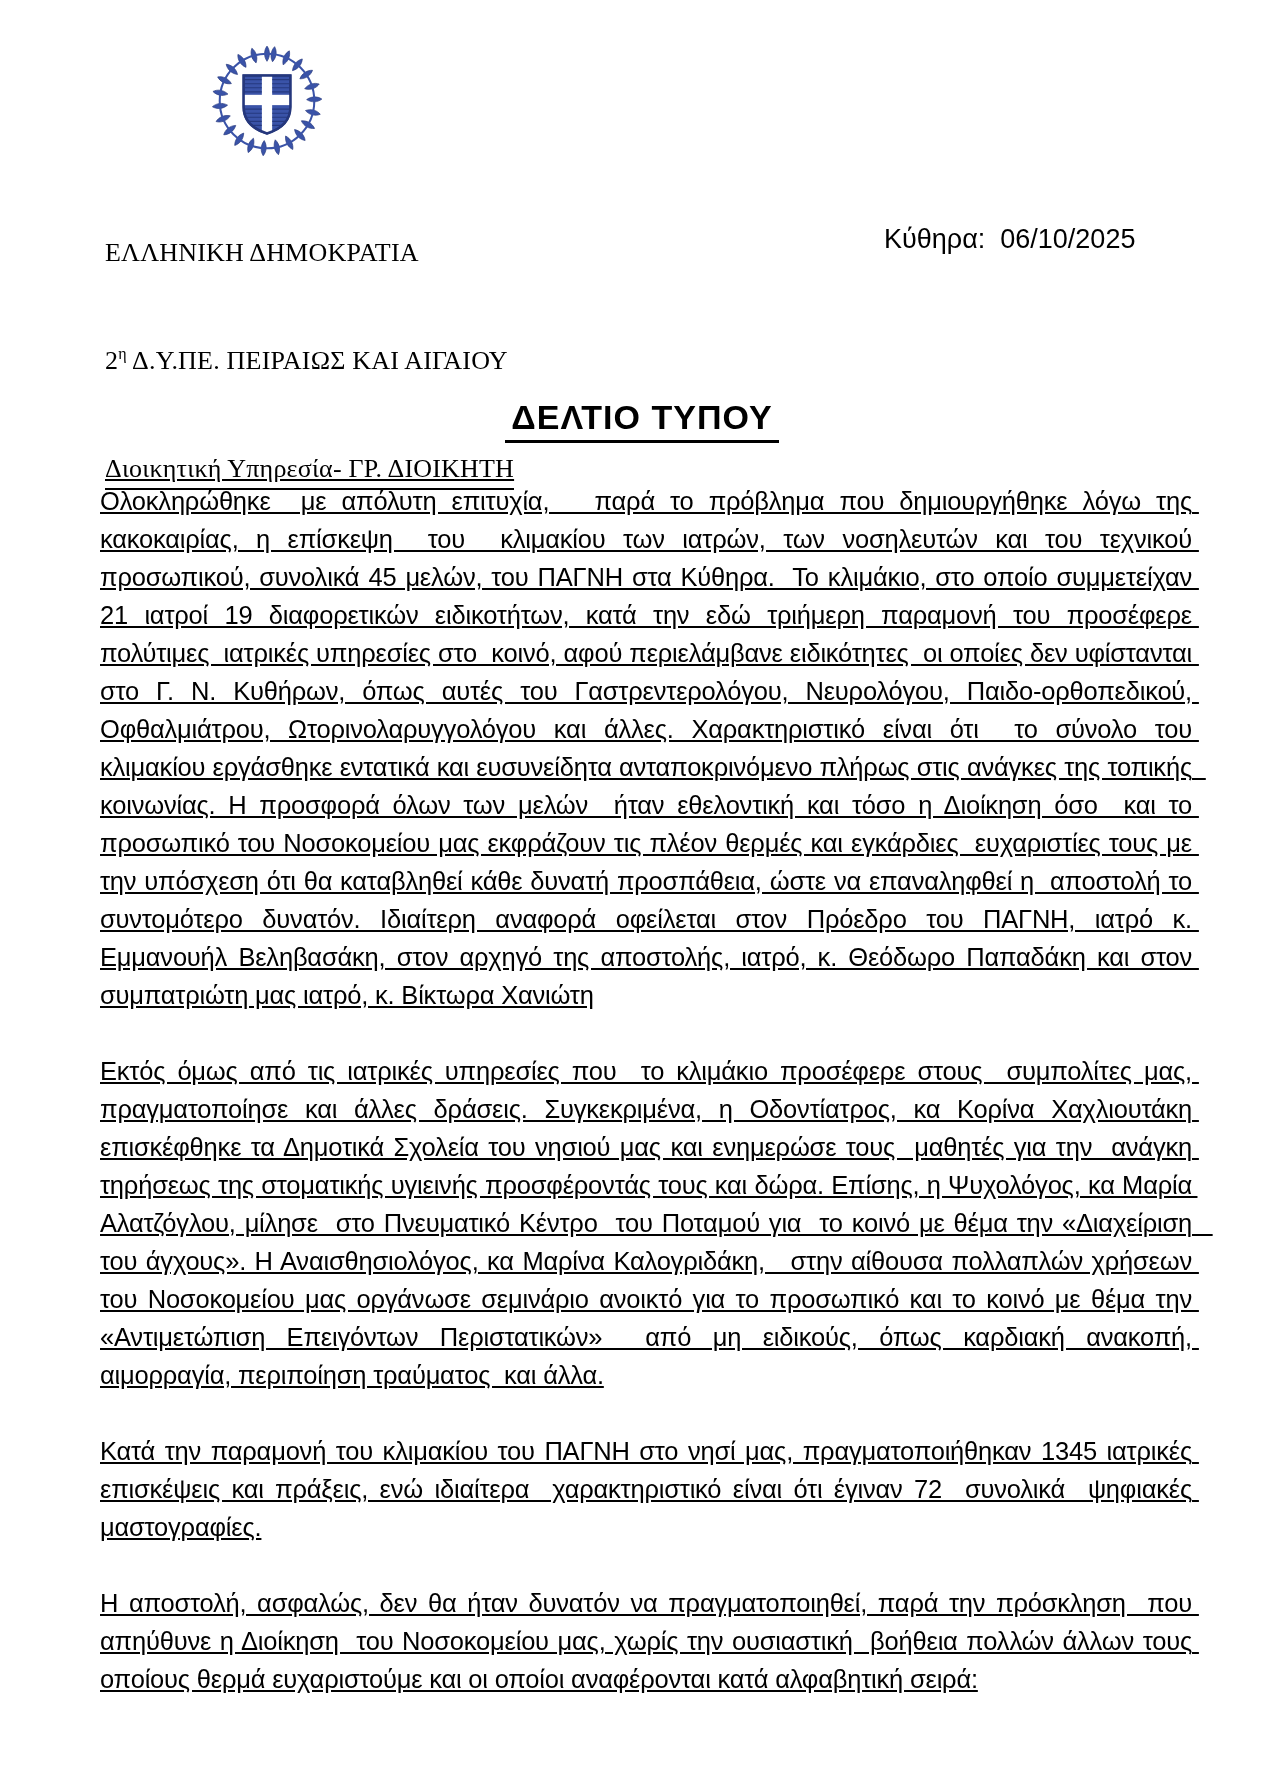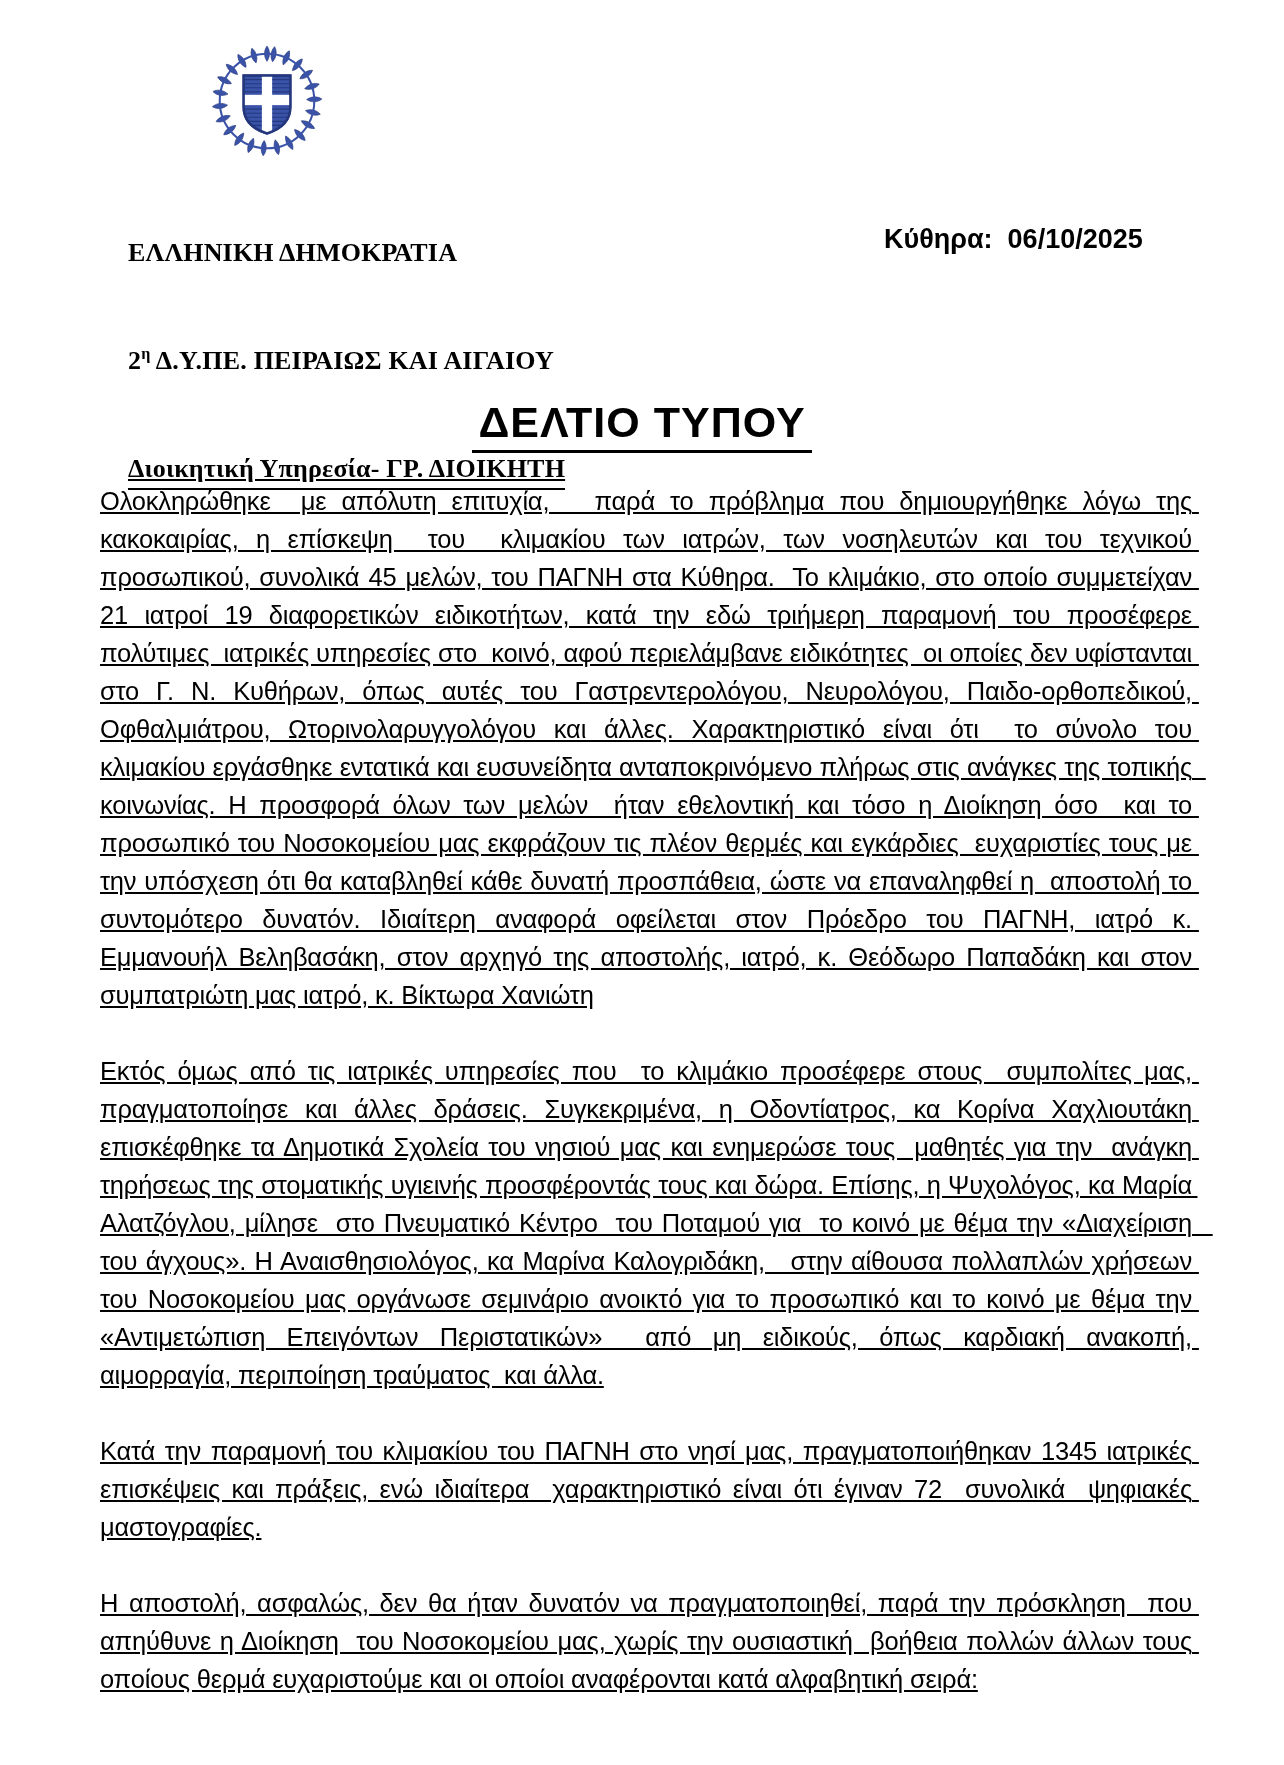--- a/index.html
+++ b/index.html
@@ -17,56 +17,56 @@
   
   .emblem{
     position:absolute;
     left:203px; top:40px;
     width:128px; height:122px;
   }
 
   
   .org-block{
     position:absolute;
-    left:128px; top:163px;
+    left:105px; top:163px;
     font-family:"Liberation Serif", serif;
-    font-weight:bold;
+    font-weight:normal;
     font-size:26px;
     line-height:36px;
     letter-spacing:0.2px;
     white-space:pre;
   }
   .org-block sup{font-size:16px; line-height:0;}
   .org-underline{
     display:inline-block;
     text-decoration:underline;
     border-bottom:2px solid #000;
     padding-bottom:4px;
     line-height:30px;
   }
 
   
   .doc-date{
     position:absolute;
     left:884px; top:224px;
-    font-weight:bold;
+    font-weight:normal;
     font-size:27px;
     white-space:pre;
   }
 
   
   .title-wrap{
     position:absolute;
     top:398px; left:0; right:0;
     text-align:center;
   }
   .title-inner{
     display:inline-block;
     font-weight:bold;
-    font-size:43px;
+    font-size:34px;
     letter-spacing:1px;
     border-bottom:3px solid #000;
     padding:0 6px 3px 6px;
   }
 
   
   .body-text{
     position:absolute;
     top:470px; left:100px;
     width:1092px;

